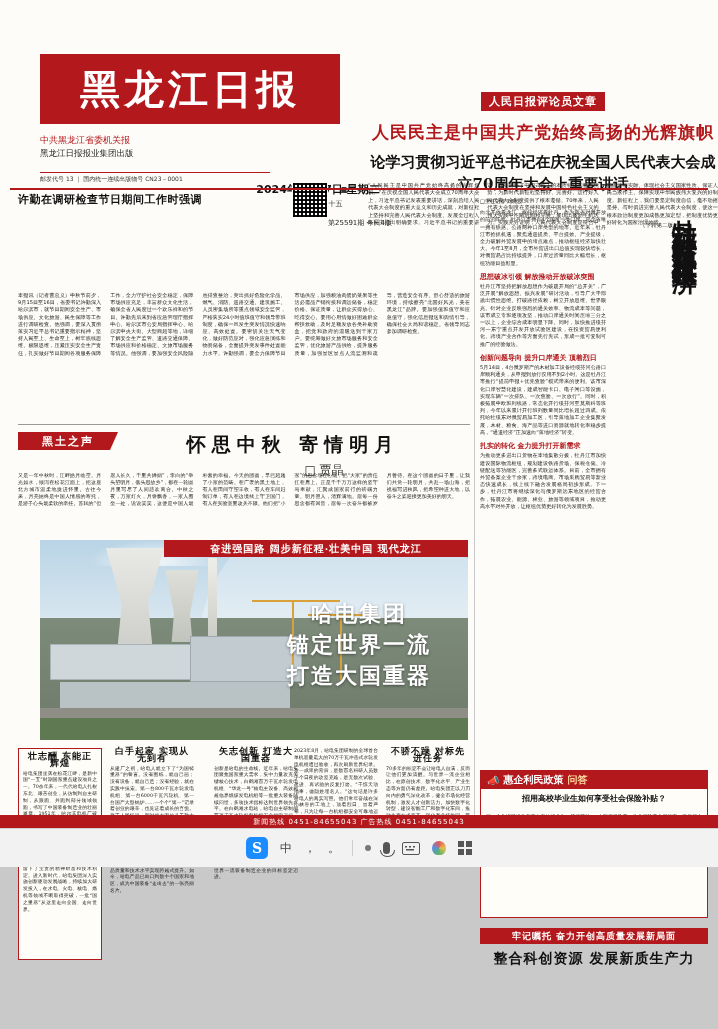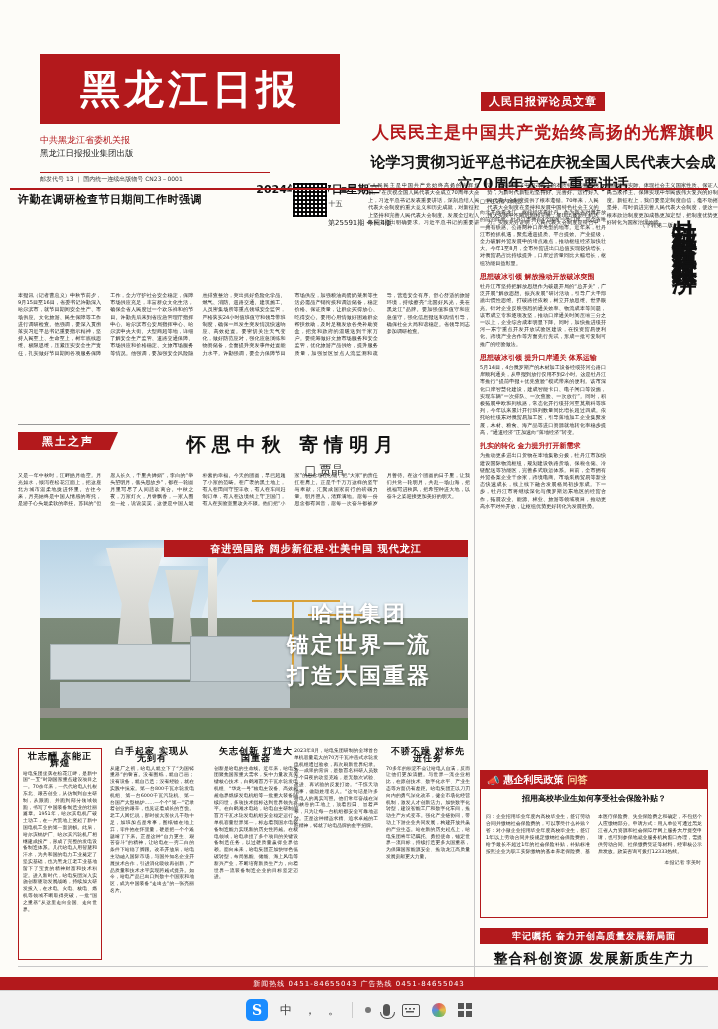--- a/index.html
+++ b/index.html
@@ -3,21 +3,21 @@
 <meta charset="utf-8">
 <style>
   html,body{margin:0;padding:0;}
   body{
     width:718px;height:1029px;
     background:#c9c9c9;
     font-family:"DejaVu Sans","Liberation Sans",sans-serif;
     overflow:hidden;
   }
   .page{
-    position:absolute;left:0;top:0;width:718px;height:1029px;
+    position:absolute;left:0;top:0;width:718px;height:867px;
     background:#fdfcf8;
   }
   
   .masthead{
     position:absolute;left:10px;top:42px;width:698px;height:140px;
   }
   .logo{
     position:absolute;left:30px;top:12px;width:300px;height:70px;
     background:#b3191c;
     display:flex;align-items:center;justify-content:center;
@@ -394,21 +394,21 @@
   <div class="rightcol">
     <div class="vtitle">牡丹江破解外贸「瓶颈」壮大枢纽经济</div>
 
     <div class="rtext">
       <div>□主任记者 刘晓云</div>
       <div style="margin-top:4px;">向北开放看龙江，枢纽经济看牡丹。作为我省对俄开放的前沿阵地，牡丹江市拥有4个国家一类口岸，是全省唯一拥有铁路、公路两种口岸类型的地市。近年来，牡丹江市抢抓机遇，聚焦通道提质、平台提效、产业提级，全力破解外贸发展中的堵点难点，推动枢纽经济加快壮大。今年1至8月，全市外贸进出口总值实现较快增长，对俄贸易占比持续提升，口岸过货量同比大幅增长，枢纽功能日益彰显。</div>
 
       <div class="sub-red">思想破冰引领 解放推动开放破冰突围</div>
       <div>牡丹江市坚持把解放思想作为破题开局的“总开关”，广泛开展“解放思想、振兴发展”研讨活动，引导广大干部跳出惯性思维、打破路径依赖，树立开放思维、世界眼光。针对企业反映强烈的通关效率、物流成本等问题，该市成立专班逐项攻坚，推动口岸通关时间压缩三分之一以上，企业综合成本明显下降。同时，加快推进绥芬河—东宁重点开发开放试验区建设，在投资贸易便利化、跨境产业合作等方面先行先试，形成一批可复制可推广的经验做法。</div>
 
-      <div class="sub-red">思想破冰引领 提升口岸通关 体系运输</div>
+      <div class="sub-red">创新问题导向 提升口岸通关 顶着烈日</div>
       <div>5月14日，4台俄罗斯产的木材加工设备经绥芬河公路口岸顺利通关，从申报到放行仅用不到2小时。这是牡丹江市推行“提前申报+优先查验”模式带来的便利。该市深化口岸智慧化建设，建成智能卡口、电子闸口等设施，实现车辆“一次排队、一次查验、一次放行”。同时，积极拓展中欧班列线路，常态化开行绥芬河至莫斯科等班列，今年以来累计开行班列数量同比增长超过四成。依托哈牡绥东对俄贸易加工区，引导落地加工企业集聚发展，木材、粮食、海产品等进口资源就地转化率稳步提高，“通道经济”正加速向“落地经济”转变。</div>
 
       <div class="sub-red">扎实的转化 金力提升打开新需求</div>
       <div>为推动更多进出口货物在本地集散分拨，牡丹江市加快建设国际物流枢纽，规划建设铁路货场、保税仓储、冷链配送等功能区，完善多式联运体系。目前，全市拥有外贸备案企业千余家，跨境电商、市场采购贸易等新业态快速成长，线上线下融合发展格局初步形成。下一步，牡丹江市将继续深化与俄罗斯远东地区的经贸合作，拓展农业、能源、林业、旅游等领域项目，推动更高水平对外开放，让枢纽优势更好转化为发展胜势。</div>
     </div>
 
     <div class="panel" style="top:578px;height:148px;">
       <div class="panel-hd">
         <span>📣</span>
         <span>惠企利民政策</span>

